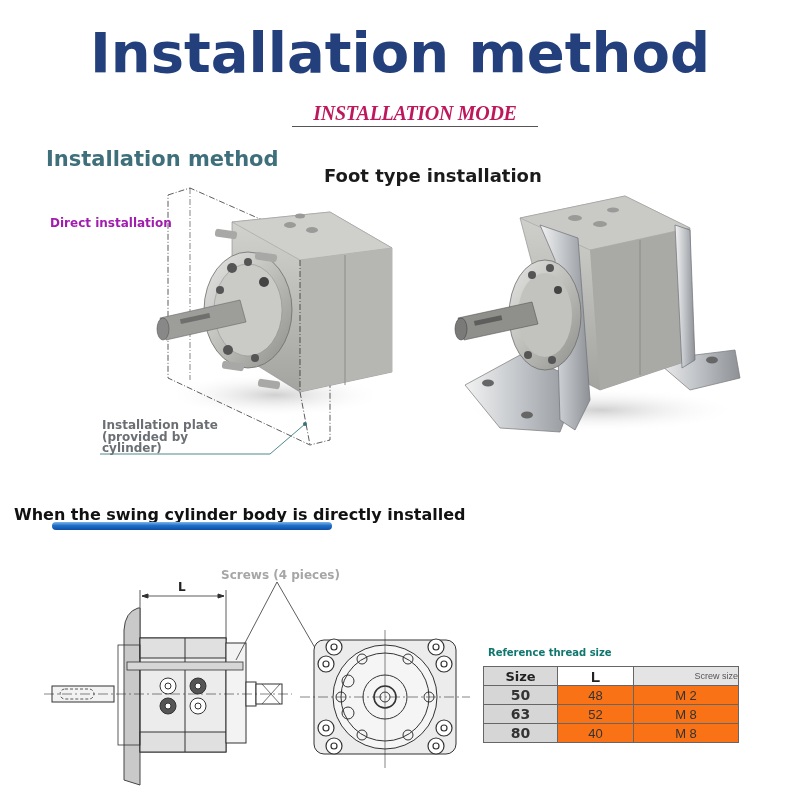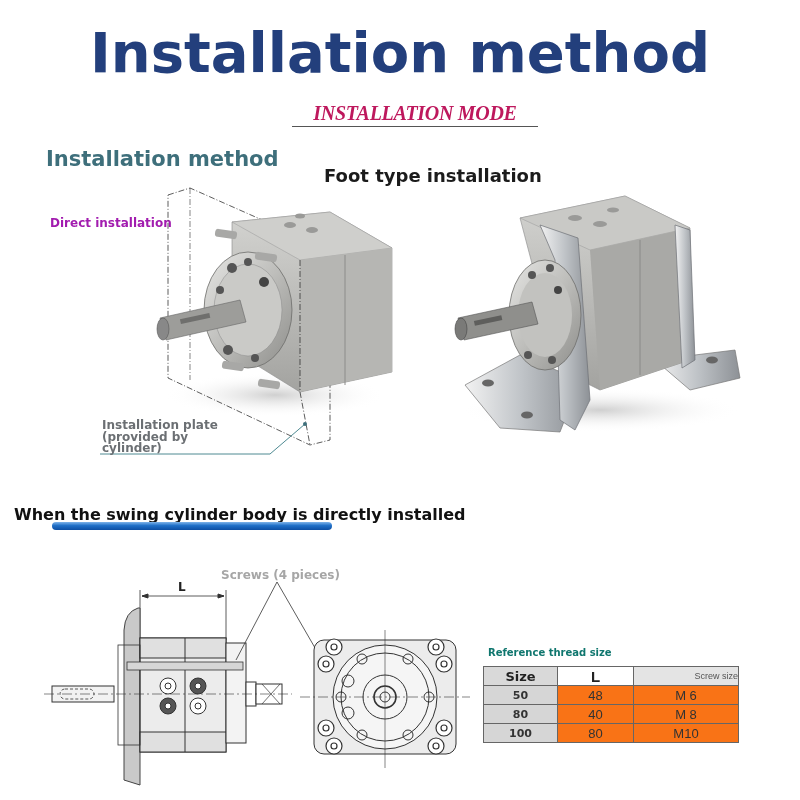--- a/index.html
+++ b/index.html
@@ -57,21 +57,21 @@
     border-collapse: collapse; font-family: "Liberation Sans", sans-serif;
     border: 1.5px solid #555;
   }
   table.thread th, table.thread td {
     border: 1px solid #666; text-align: center; height: 19px; padding: 0;
   }
   table.thread th { background: #d9d9d9; font-weight: bold; }
   table.thread th.size-h { font-size: 13px; font-family: "DejaVu Sans", sans-serif; width: 74px; }
   table.thread th.l-h { font-size: 15px; width: 76px; background: #ffffff; }
   table.thread th.screw-h { font-size: 9px; font-weight: normal; color: #555; background: #e4e4e4; text-align: right; }
-  table.thread td.size-c { background: #d6d6d6; font-weight: bold; font-size: 11px; font-family: "DejaVu Sans", sans-serif; }
+  table.thread td.size-c { background: #d6d6d6; font-weight: bold; font-size: 14px; font-family: "DejaVu Sans", sans-serif; }
   table.thread td { font-size: 13px; color: #333; background: #f97316; }
 
   svg.drawing { position: absolute; left: 0; top: 0; }
 </style>
 </head>
 <body>
 
 <div class="main-title">Installation method</div>
 <div class="subtitle">INSTALLATION MODE</div>
 <div class="section-title">Installation method</div>
@@ -272,26 +272,26 @@
     <tr>
       <th class="size-h">Size</th>
       <th class="l-h">L</th>
       <th class="screw-h">Screw size</th>
     </tr>
   </thead>
   <tbody>
     <tr>
       <td class="size-c">50</td>
       <td>48</td>
-      <td>M  6</td>
+      <td>M  2</td>
+    </tr>
+    <tr>
+      <td class="size-c">63</td>
+      <td>52</td>
+      <td>M  8</td>
     </tr>
     <tr>
       <td class="size-c">80</td>
       <td>40</td>
       <td>M  8</td>
     </tr>
-    <tr>
-      <td class="size-c">100</td>
-      <td>80</td>
-      <td>M10</td>
-    </tr>
   </tbody>
 </table>
 
 </body></html>

